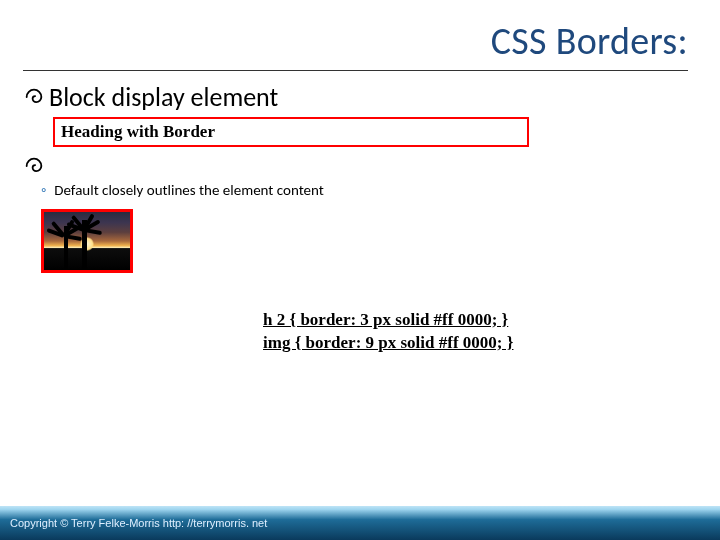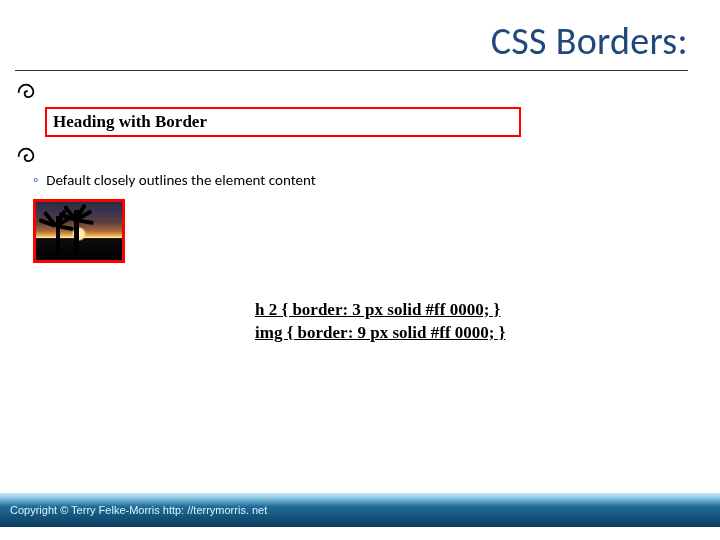--- a/index.html
+++ b/index.html
@@ -5,21 +5,21 @@
   * { margin: 0; padding: 0; box-sizing: border-box; }
   body {
     width: 720px;
     height: 540px;
     background: #fff;
     font-family: Calibri, "Segoe UI", Arial, sans-serif;
     position: relative;
     overflow: hidden;
   }
   .slide {
-    padding: 18px 32px 0 15px;
+    padding: 18px 32px 0 23px;
   }
   .title-block {
     text-align: right;
     margin-bottom: 6px;
   }
   .title-line1 {
     font-size: 38px;
     font-weight: 400;
     color: #1f497d;
     letter-spacing: 0.3px;
@@ -115,21 +115,21 @@
   .code-block {
     margin: 26px 0 0 240px;
     font-family: "Times New Roman", serif;
     font-weight: bold;
     font-size: 17px;
     line-height: 1.35;
     text-decoration: underline;
   }
   .footer-bar {
     position: absolute;
-    left: 0; right: 0; bottom: 13px;
+    left: 0; right: 0; bottom: 0;
     height: 34px;
     background: linear-gradient(to bottom,
       #bfe4f6 0%, #9ed5ef 10%, #1e6c98 40%, #0a3a5c 100%);
     display: flex;
     align-items: center;
     padding-left: 10px;
   }
   .footer-text {
     font-size: 11px;
     color: #dfefff;
@@ -145,20 +145,21 @@
     <div class="title-line1">CSS Borders:</div>
   </div>
 
   <hr class="hr">
 
   
   <div class="bullet-main">
     <svg class="swirl" viewBox="0 0 24 24">
       <path d="M4 12c0-4.4 3.6-8 8-8s8 3.6 8 8c0 3.1-2.5 5.6-5.6 5.6-2.2 0-3.9-1.8-3.9-3.9 0-1.5 1.2-2.7 2.7-2.7" fill="none" stroke="#000" stroke-width="2" stroke-linecap="round"></path>
     </svg>
+    <span class="main-text">Block display element</span>
   </div>
 
   <div class="heading-border-box">Heading with Border</div>
 
   
   <div class="bullet-main">
     <svg class="swirl" viewBox="0 0 24 24">
       <path d="M4 12c0-4.4 3.6-8 8-8s8 3.6 8 8c0 3.1-2.5 5.6-5.6 5.6-2.2 0-3.9-1.8-3.9-3.9 0-1.5 1.2-2.7 2.7-2.7" fill="none" stroke="#000" stroke-width="2" stroke-linecap="round"></path>
     </svg>
   </div>

